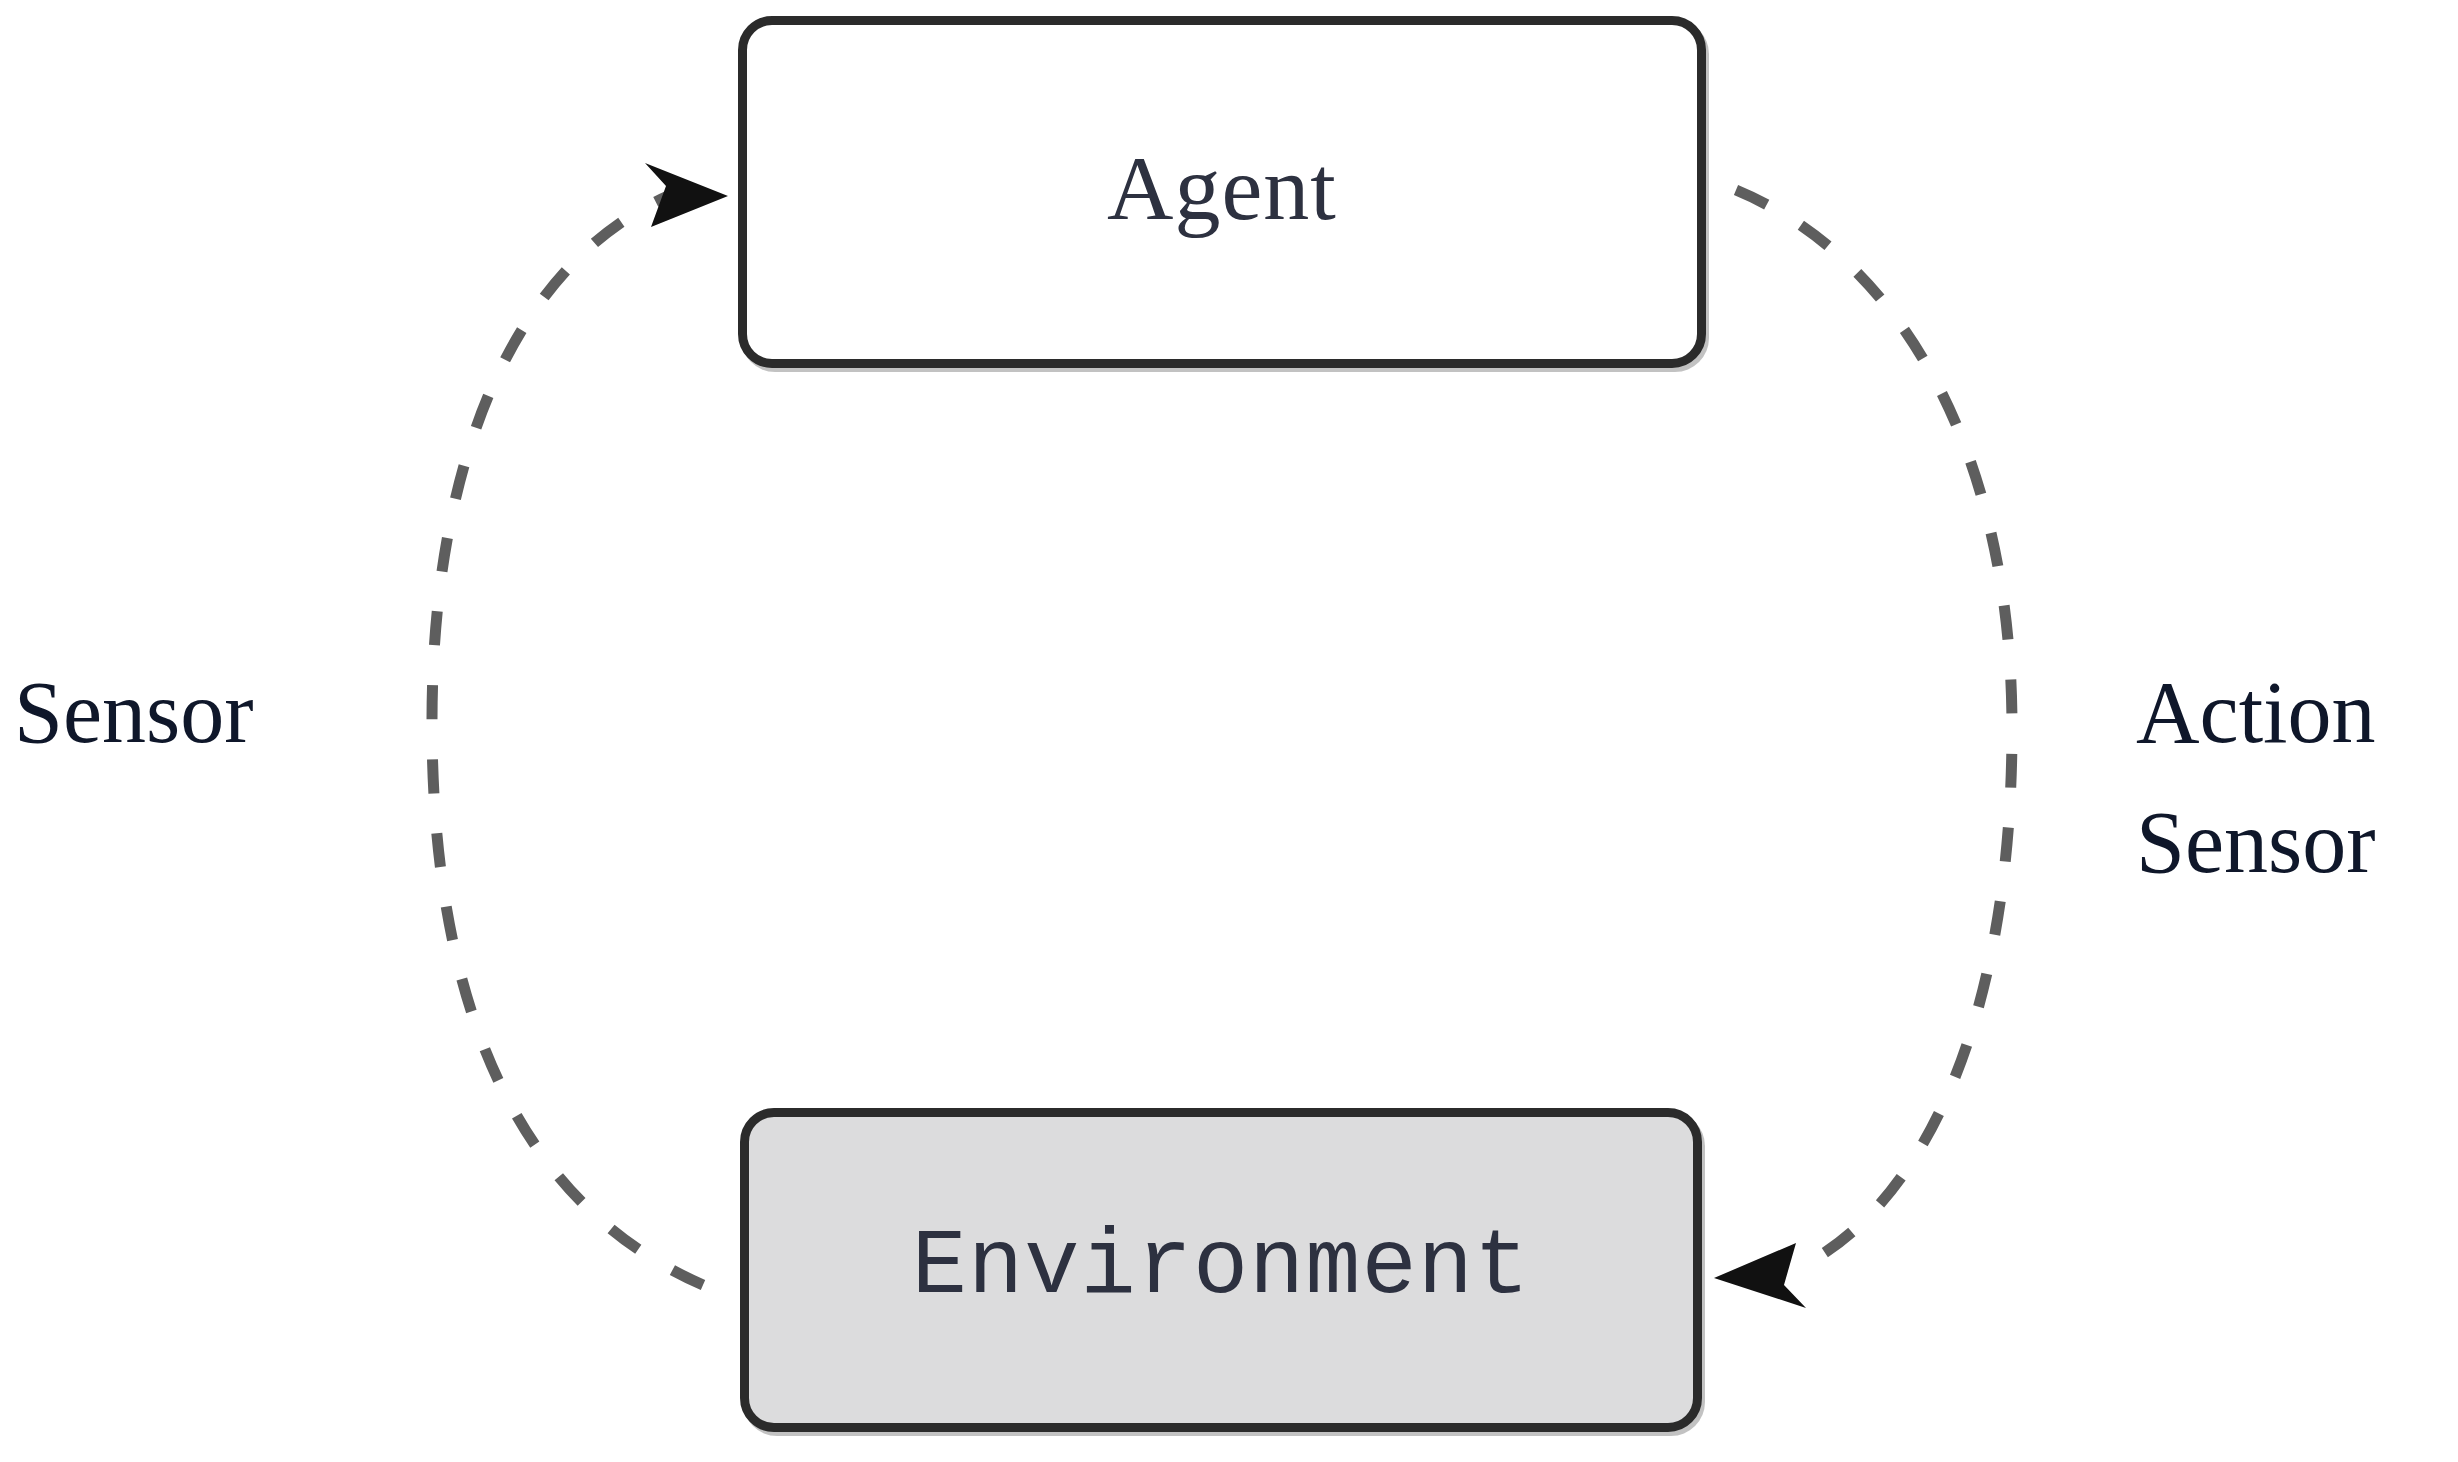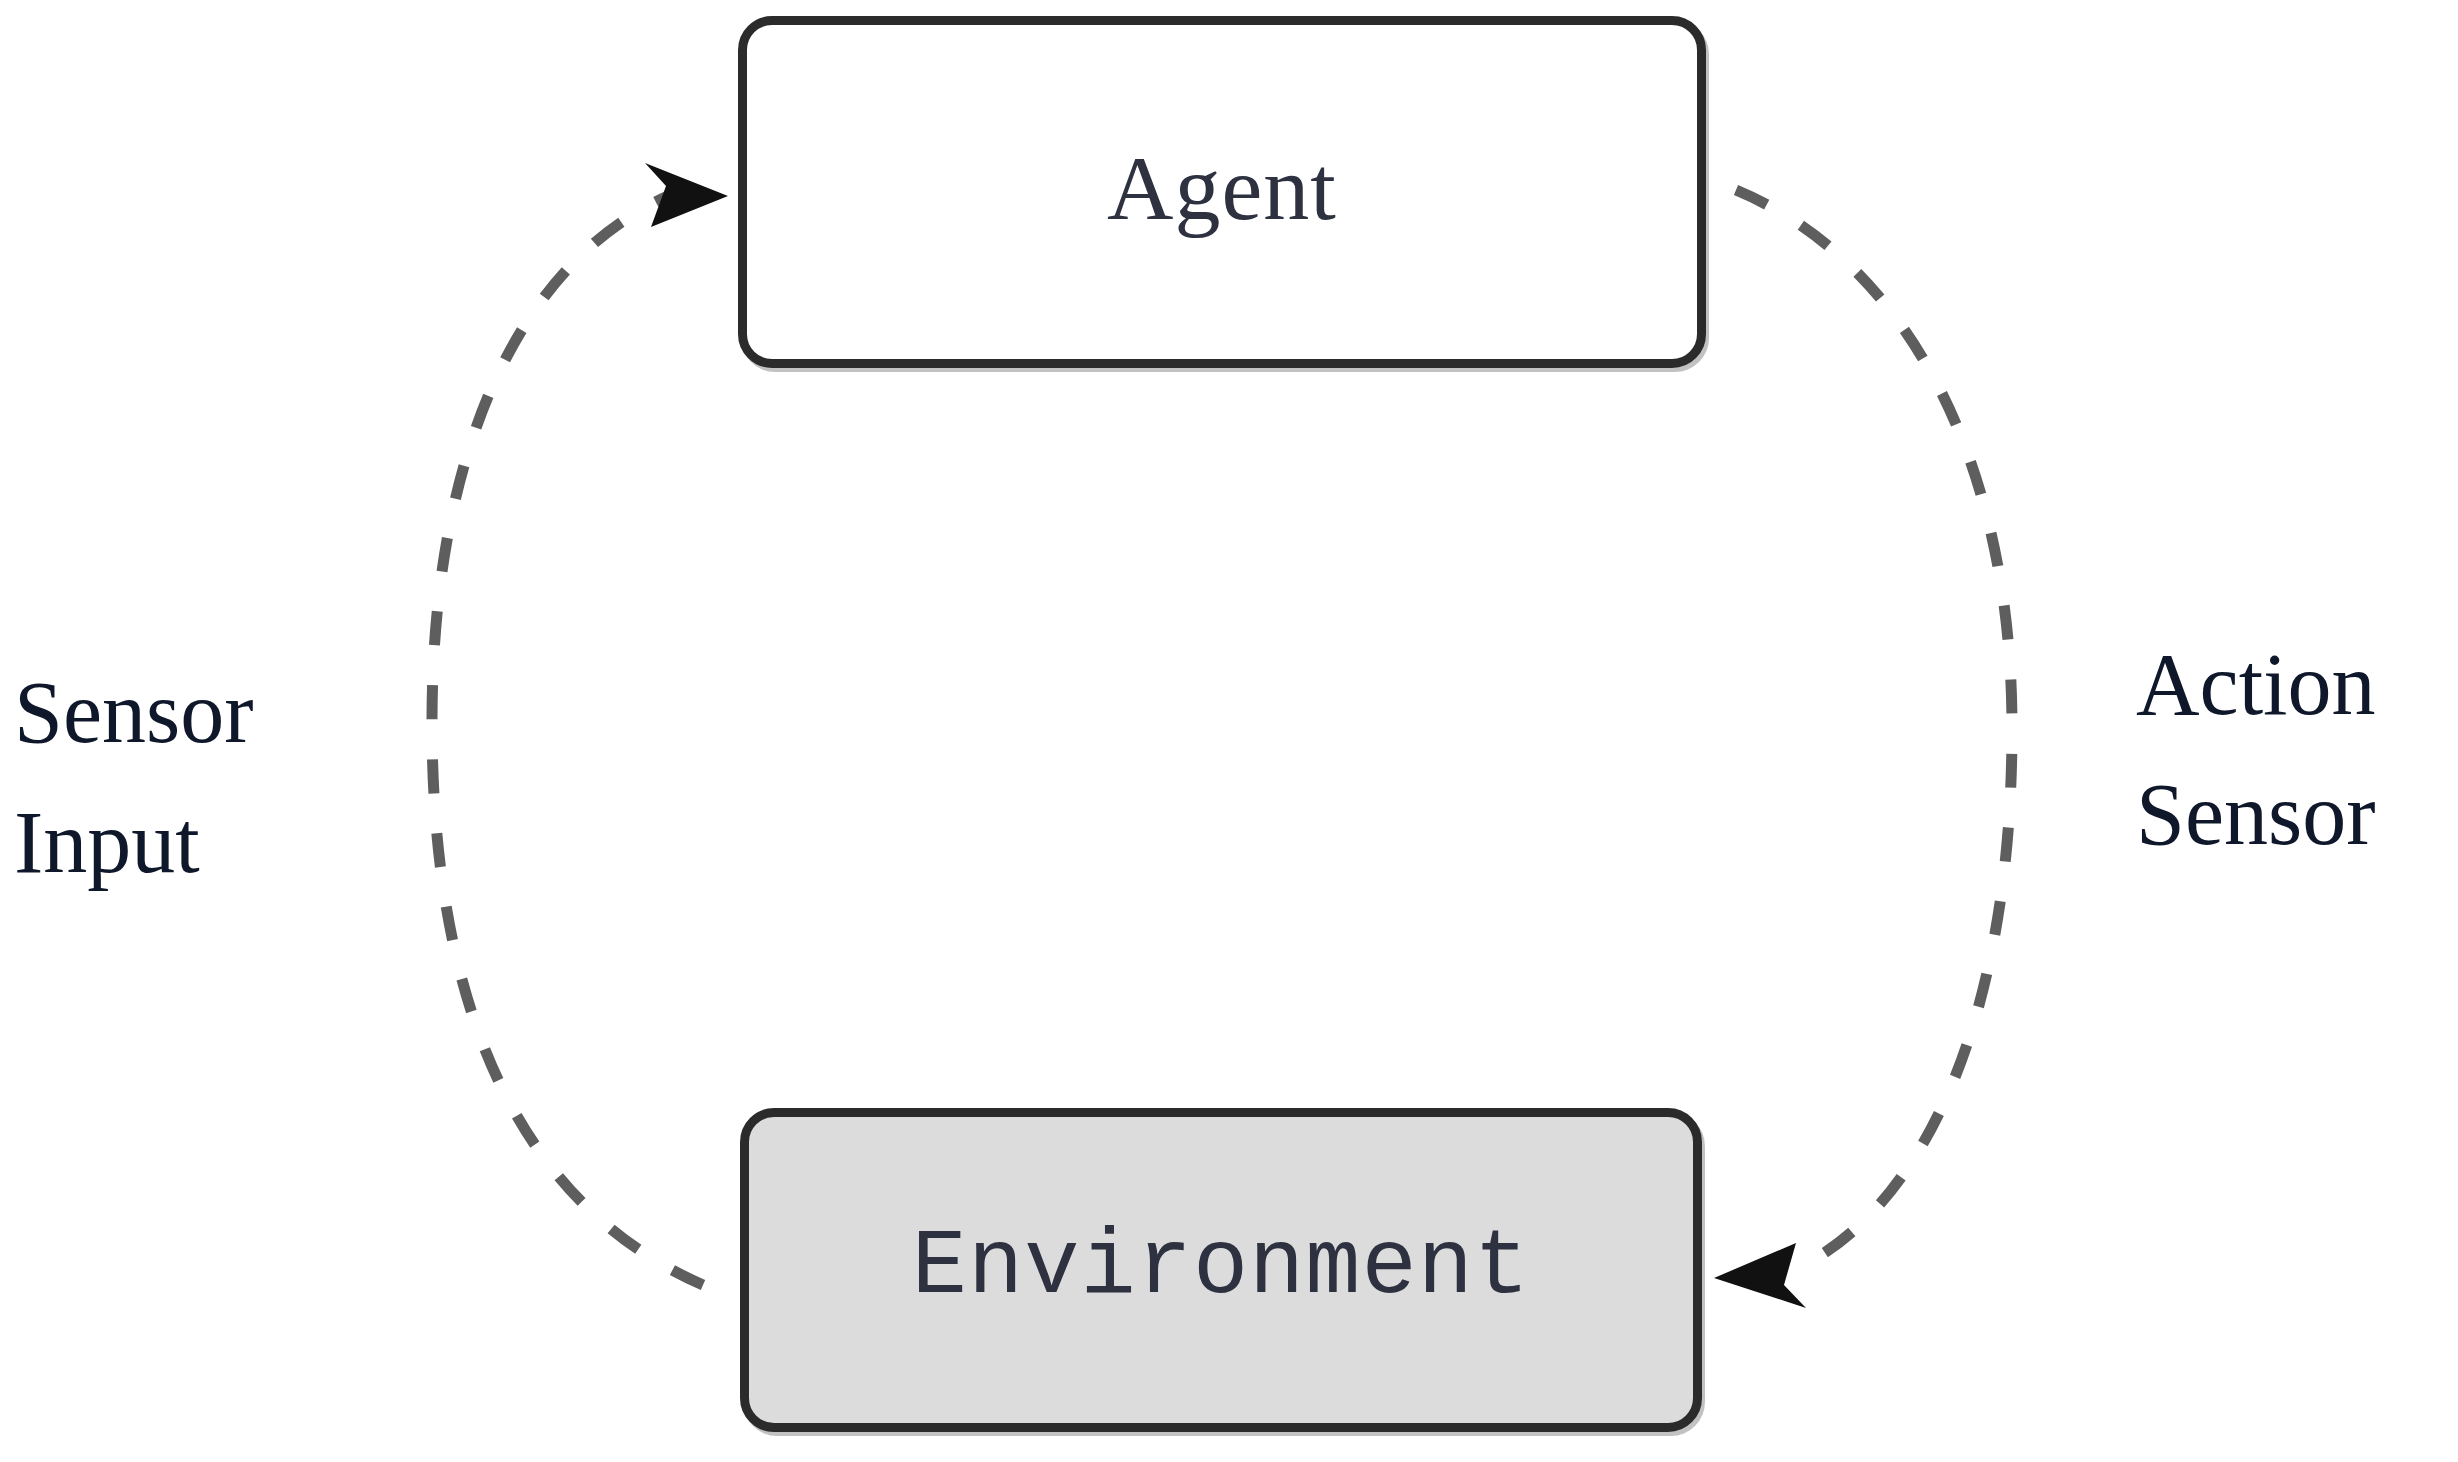--- a/index.html
+++ b/index.html
@@ -68,21 +68,21 @@
     white-space: nowrap;
     user-select: none;
   }
   #sensor-caption {
     left: 14px;
     top: 648px;
     text-align: left;
   }
   #action-caption {
     left: 2136px;
-    top: 620px;
+    top: 648px;
     text-align: center;
   }
   .caption-line { display: block; }
 
   
   #arrow-layer {
     position: absolute;
     left: 0;
     top: 0;
     width: 2458px;
@@ -122,21 +122,20 @@
   <div class="node-box" id="agent-box">
     <span class="node-label" id="agent-label">Agent</span>
   </div>
 
   <div class="node-box" id="environment-box">
     <span class="node-label" id="environment-label">Environment</span>
   </div>
 
   <div class="edge-caption" id="sensor-caption">
     <span class="caption-line">Sensor</span>
-    <span class="caption-line">Input</span>
   </div>
 
   <div class="edge-caption" id="action-caption">
     <span class="caption-line">Action</span>
     <span class="caption-line">Sensor</span>
   </div>
 
 </div>
 
 </body></html>

